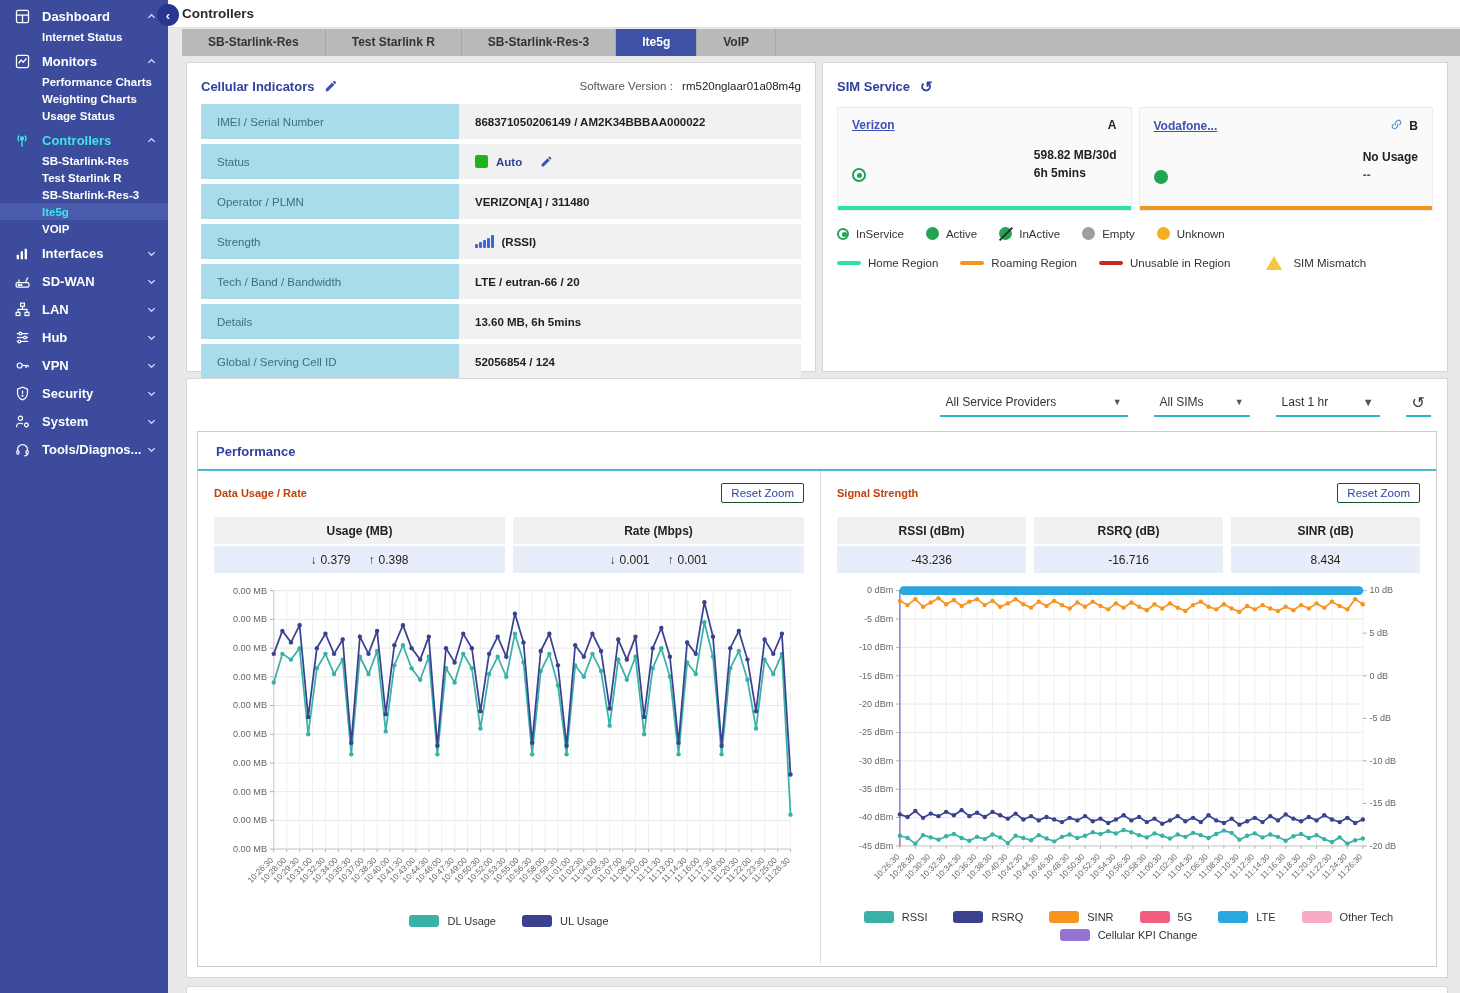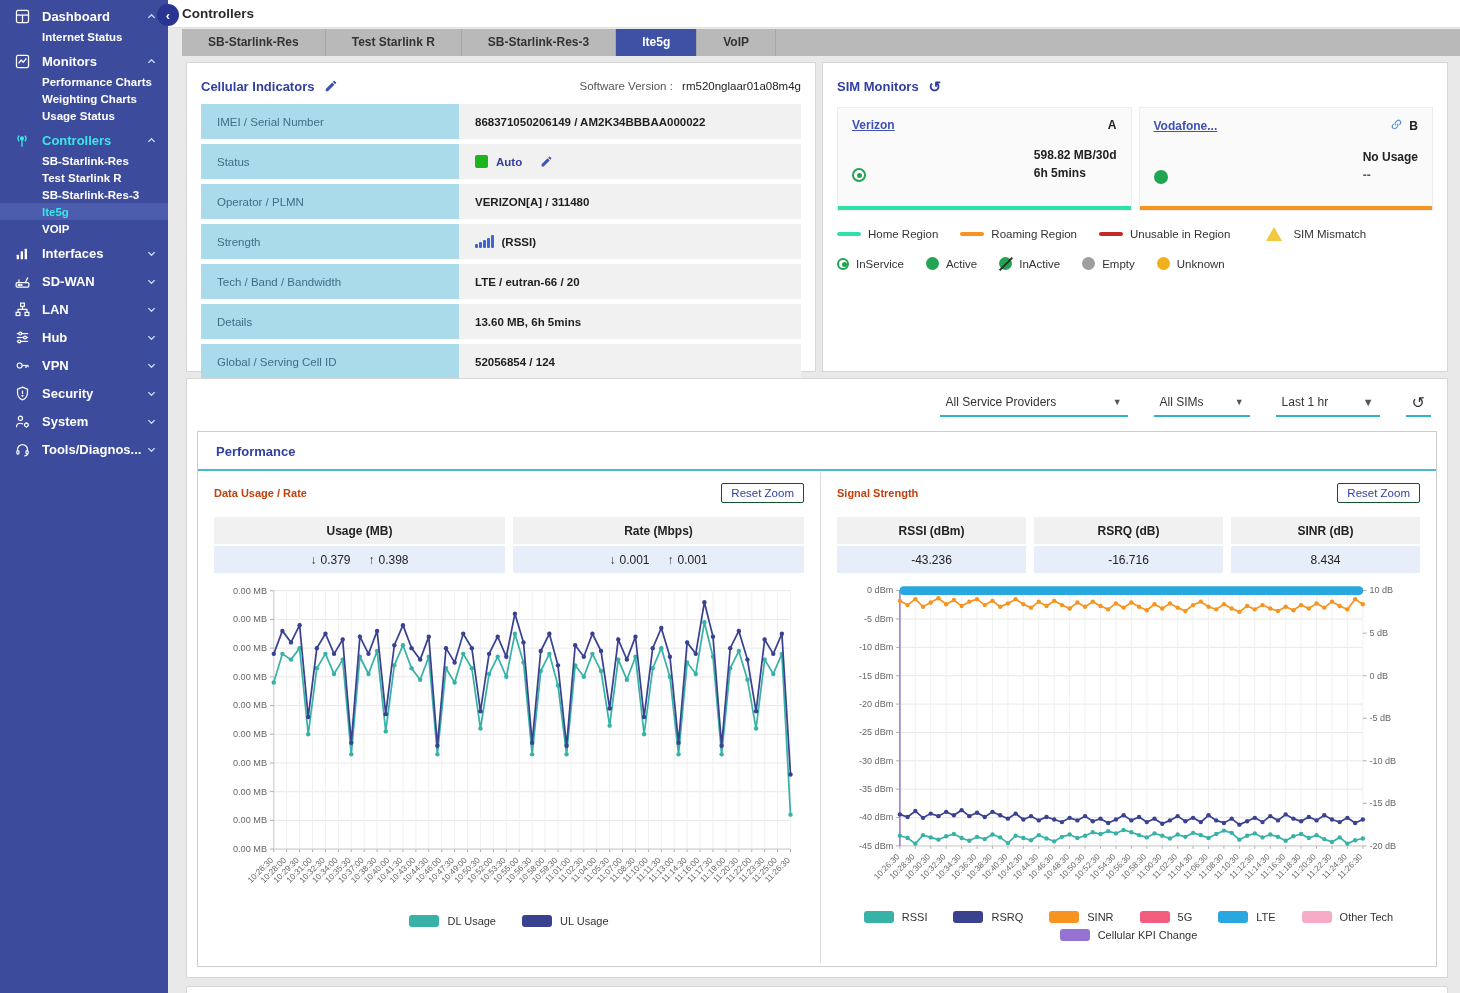--- a/index.html
+++ b/index.html
@@ -387,21 +387,21 @@
     <div class="ci-value">13.60 MB, 6h 5mins</div>
   </div>
   <div class="ci-row">
     <div class="ci-label">Global / Serving Cell ID</div>
     <div class="ci-value">52056854 / 124</div>
   </div>
 </div>
 
 <div class="panel p-sim">
   <div class="panel-title-row">
-    <span class="panel-title">SIM Monitors</span>
+    <span class="panel-title">SIM Service</span>
     <span class="refresh-icon">↺</span>
   </div>
   <div class="sim-cards">
     <div class="sim-card">
       <div class="sim-card-head">
         <span class="sim-carrier">Verizon</span>
         <span class="sim-slot">A</span>
       </div>
       <div class="sim-card-body">
         <span class="dot ring"></span>
@@ -428,56 +428,56 @@
         <div class="sim-usage">
           <div>No Usage</div>
           <div class="dim">--</div>
         </div>
       </div>
       <div class="region-bar" style="background: rgb(245, 148, 31);"></div>
     </div>
   </div>
   <div class="legend-row">
     <span class="legend-item">
+        <span class="dot ring" style="width:12px;height:12px"></span>
+        <span>InService</span>
+      </span>
+    <span class="legend-item">
+        <span class="dot" style="width: 13px; height: 13px; background: rgb(33, 164, 83);"></span>
+        <span>Active</span>
+      </span>
+    <span class="legend-item">
+        <span class="dot slash" style="width: 13px; height: 13px; background: rgb(33, 164, 83);"></span>
+        <span>InActive</span>
+      </span>
+    <span class="legend-item">
+        <span class="dot" style="width: 13px; height: 13px; background: rgb(158, 158, 158);"></span>
+        <span>Empty</span>
+      </span>
+    <span class="legend-item">
+        <span class="dot" style="width: 13px; height: 13px; background: rgb(242, 176, 30);"></span>
+        <span>Unknown</span>
+      </span>
+  </div>
+  <div class="legend-row">
+    <span class="legend-item">
         <span class="line-swatch" style="background: rgb(46, 224, 172);"></span>
         <span>Home Region</span>
       </span>
     <span class="legend-item">
         <span class="line-swatch" style="background: rgb(245, 148, 31);"></span>
         <span>Roaming Region</span>
       </span>
     <span class="legend-item">
         <span class="line-swatch" style="background: rgb(198, 40, 40);"></span>
         <span>Unusable in Region</span>
       </span>
     <span class="legend-item" style="margin-left:14px">
         <span class="warn-tri"></span>
         <span style="margin-left:4px">SIM Mismatch</span>
-      </span>
-  </div>
-  <div class="legend-row">
-    <span class="legend-item">
-        <span class="dot ring" style="width:12px;height:12px"></span>
-        <span>InService</span>
-      </span>
-    <span class="legend-item">
-        <span class="dot" style="width: 13px; height: 13px; background: rgb(33, 164, 83);"></span>
-        <span>Active</span>
-      </span>
-    <span class="legend-item">
-        <span class="dot slash" style="width: 13px; height: 13px; background: rgb(33, 164, 83);"></span>
-        <span>InActive</span>
-      </span>
-    <span class="legend-item">
-        <span class="dot" style="width: 13px; height: 13px; background: rgb(158, 158, 158);"></span>
-        <span>Empty</span>
-      </span>
-    <span class="legend-item">
-        <span class="dot" style="width: 13px; height: 13px; background: rgb(242, 176, 30);"></span>
-        <span>Unknown</span>
       </span>
   </div>
 </div>
 
 <div class="panel p-perf-outer">
   <div class="filters">
     <div class="filter" style="min-width:188px">
       <span>All Service Providers</span>
       <span class="caret" style="margin-left:auto">▼</span>
     </div>

